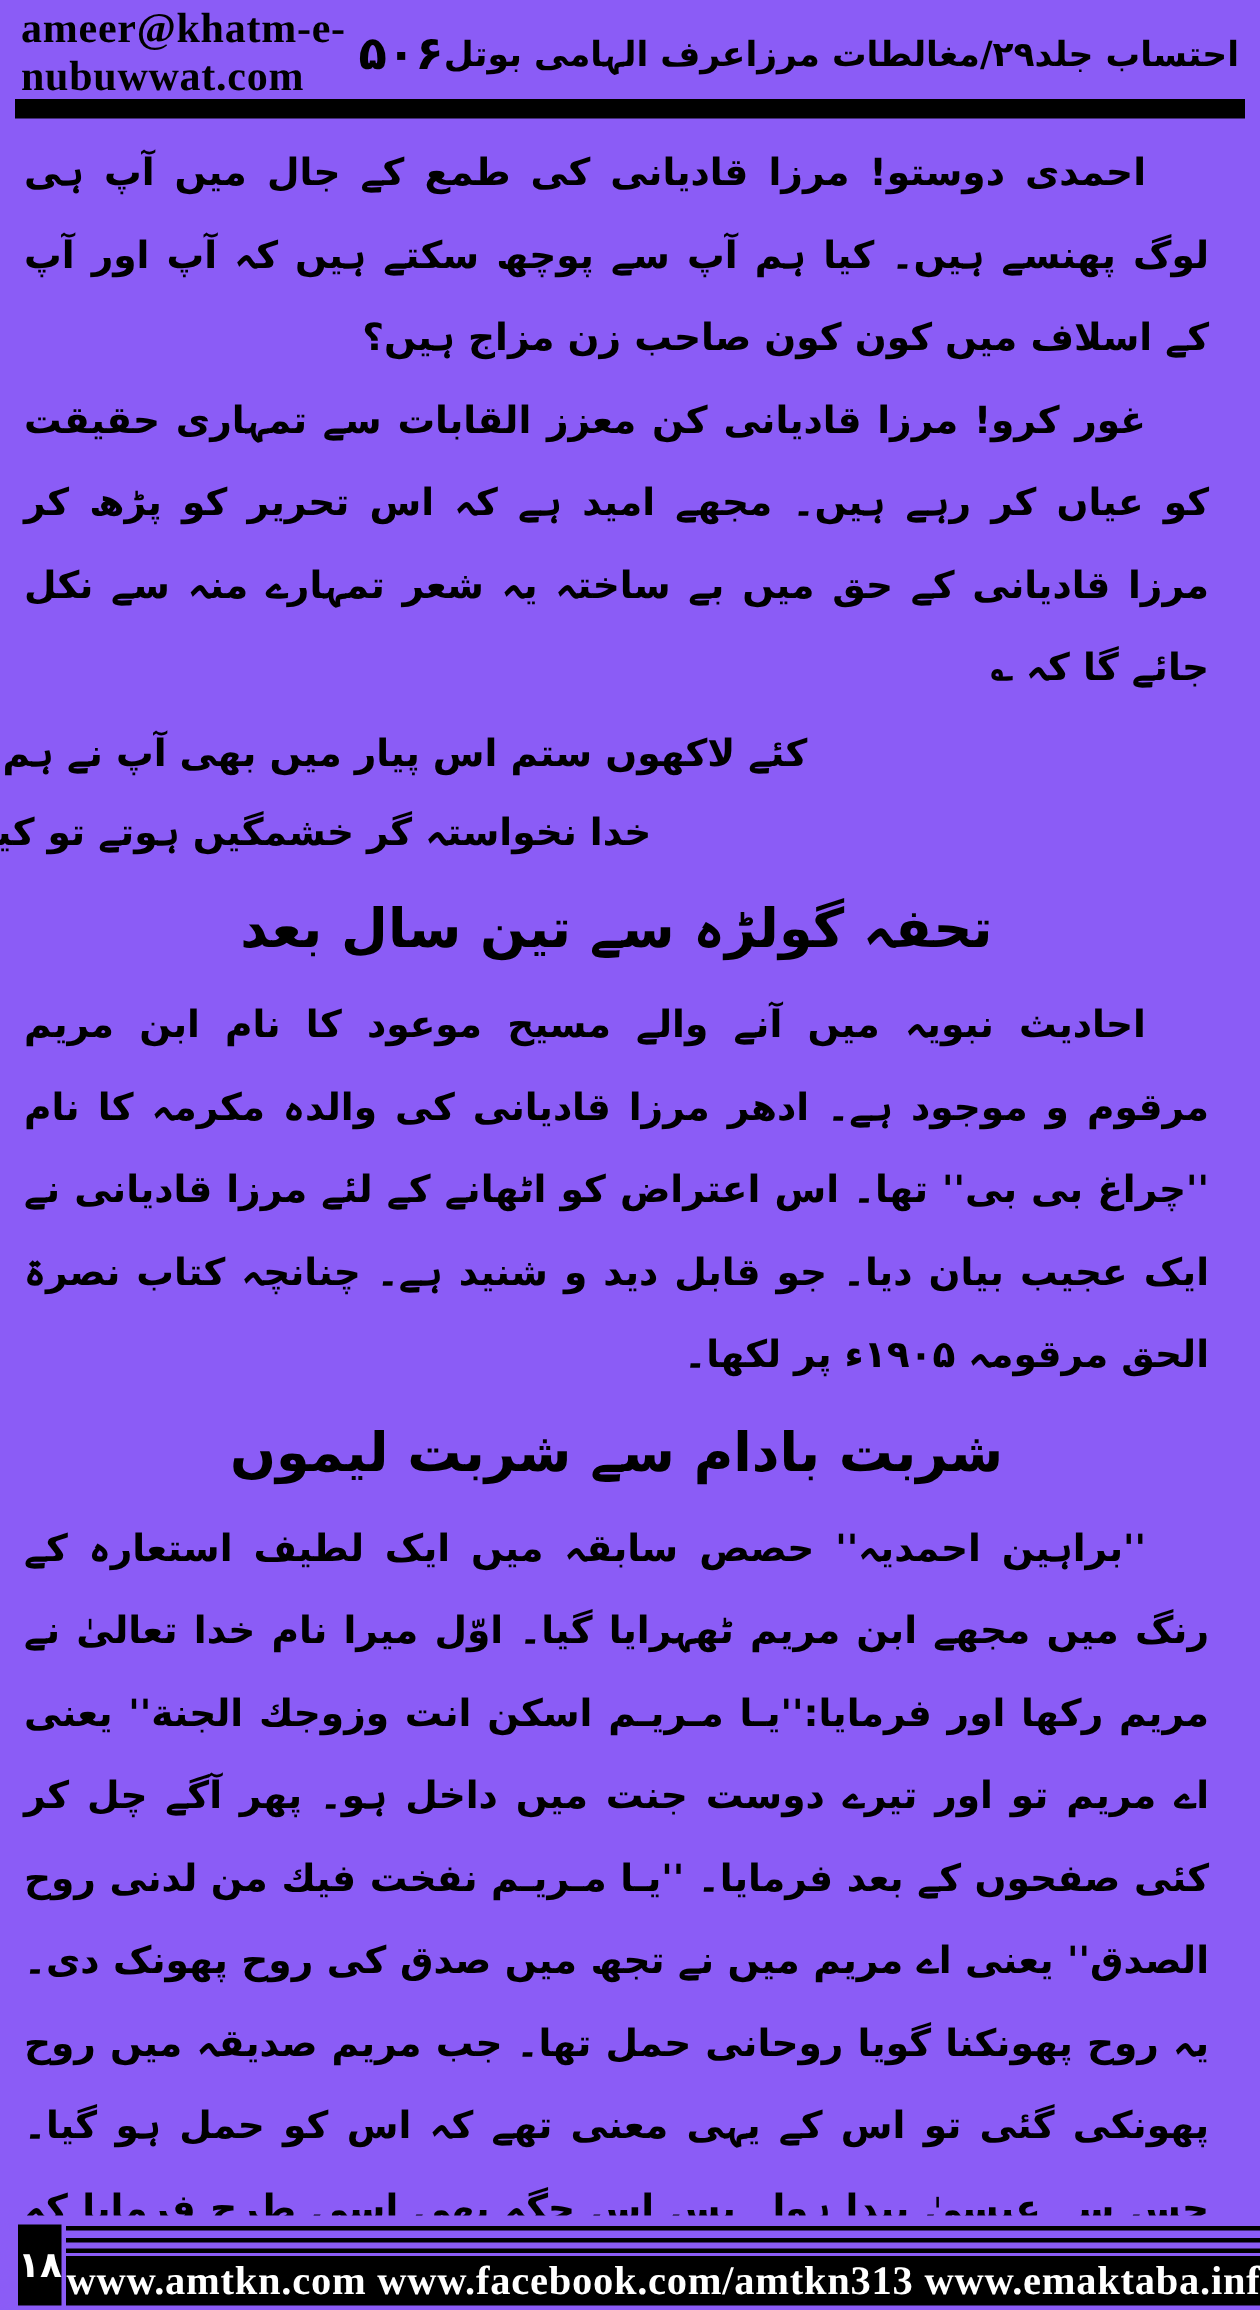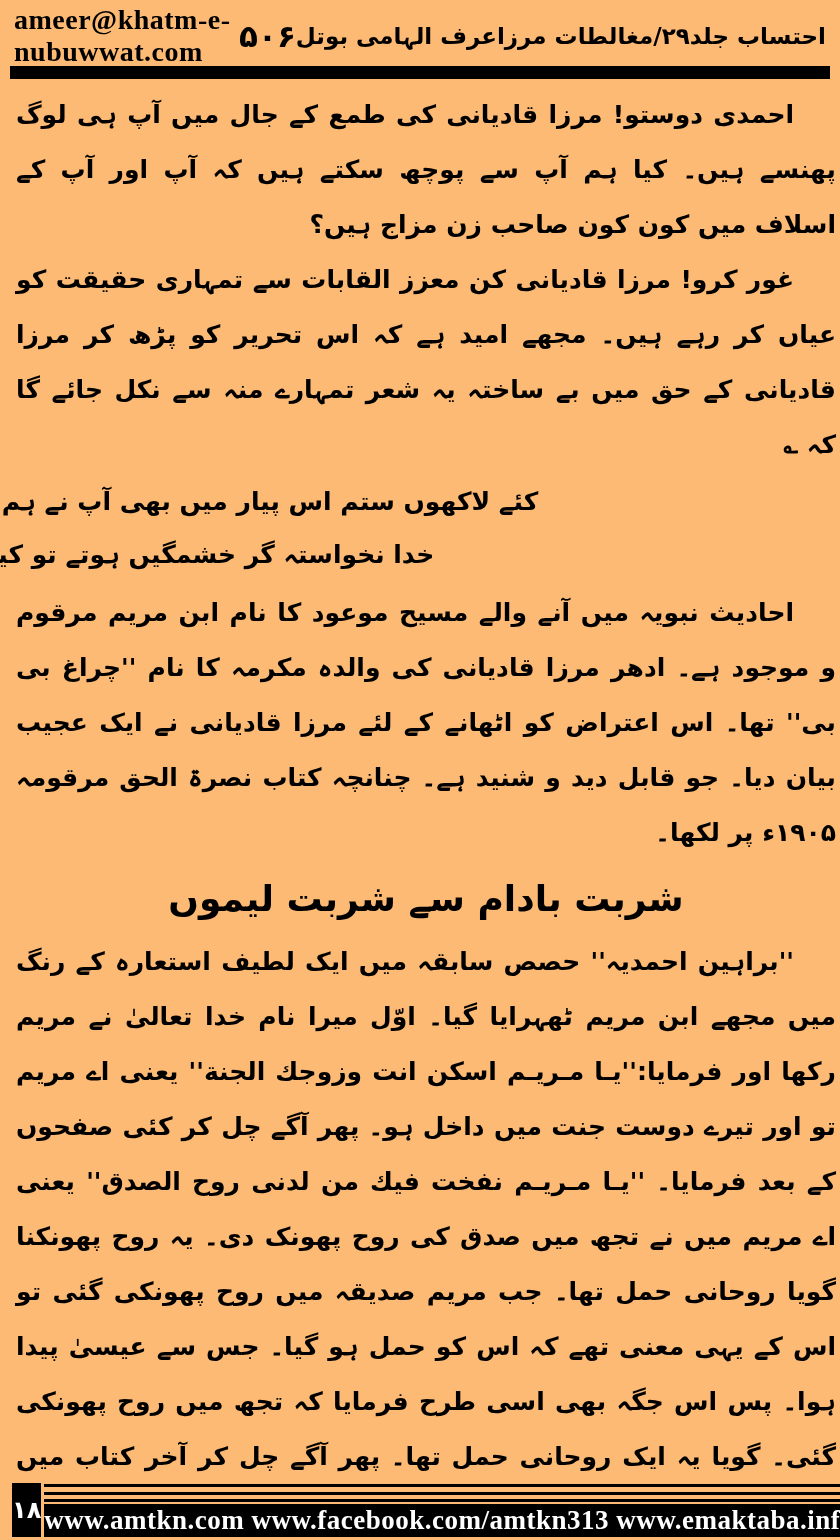--- a/index.html
+++ b/index.html
@@ -1,20 +1,20 @@
 <!DOCTYPE html>
 <html lang="ur"><head>
 <meta charset="utf-8">
 <style>
   html,body { margin:0; padding:0; background:#e8e8e8; }
   .page {
     position:relative;
     width:840px; height:1540px;
     margin:0 auto;
-    background:#fdba74;
+    background:#8b5cf6;
     color:#000;
     overflow:hidden;
   }
 
   
   .header {
     display:flex; align-items:center; justify-content:space-between;
     padding:10px 14px 0 14px;
     height:52px;
   }
@@ -31,21 +31,21 @@
   .hdr-title {
     font-family:"DejaVu Sans", sans-serif;
     font-weight:bold; font-size:23px;
     direction:rtl; white-space:nowrap;text-align:center;
   }
   .bar { height:13px; background:#000; margin:4px 10px 0 10px; }
 
   
   .bodytext {
     direction:rtl;
-    padding:8px 4px 0 16px;
+    padding:8px 34px 0 16px;
     height:1390px; overflow:hidden;
     font-family:"DejaVu Sans", sans-serif;
     font-weight:bold;
     font-size:25px;
     text-align:justify;
   }
   .para { margin:0; line-height:2.2; }
   .indent { text-indent:42px; }
   .couplet { text-align:left; margin:4px 0; }
   .verse { line-height:2.1; }
@@ -97,20 +97,21 @@
   <div class="bodytext">
     <p class="para indent">احمدی دوستو! مرزا قادیانی کی طمع کے جال میں آپ ہی لوگ پھنسے ہیں۔ کیا ہم آپ سے پوچھ سکتے ہیں کہ آپ اور آپ کے اسلاف میں کون کون صاحب زن مزاج ہیں؟</p>
 
     <p class="para indent">غور کرو! مرزا قادیانی کن معزز القابات سے تمہاری حقیقت کو عیاں کر رہے ہیں۔ مجھے امید ہے کہ اس تحریر کو پڑھ کر مرزا قادیانی کے حق میں بے ساختہ یہ شعر تمہارے منہ سے نکل جائے گا کہ ؎</p>
 
     <div class="couplet">
       <div class="verse v1">کئے لاکھوں ستم اس پیار میں بھی آپ نے ہم پر</div>
       <div class="verse v2">خدا نخواستہ گر خشمگیں ہوتے تو کیا کرتے</div>
     </div>
 
+    <h2 class="heading">تحفہ گولڑہ سے تین سال بعد</h2>
 
     <p class="para indent">احادیث نبویہ میں آنے والے مسیح موعود کا نام ابن مریم مرقوم و موجود ہے۔ ادھر مرزا قادیانی کی والدہ مکرمہ کا نام ''چراغ بی بی'' تھا۔ اس اعتراض کو اٹھانے کے لئے مرزا قادیانی نے ایک عجیب بیان دیا۔ جو قابل دید و شنید ہے۔ چنانچہ کتاب نصرۃ الحق مرقومہ ۱۹۰۵ء پر لکھا۔</p>
 
     <h2 class="heading">شربت بادام سے شربت لیموں</h2>
 
     <p class="para indent">''براہین احمدیہ'' حصص سابقہ میں ایک لطیف استعارہ کے رنگ میں مجھے ابن مریم ٹھہرایا گیا۔ اوّل میرا نام خدا تعالیٰ نے مریم رکھا اور فرمایا:''یـا مـریـم اسكن انت وزوجك الجنة'' یعنی اے مریم تو اور تیرے دوست جنت میں داخل ہو۔ پھر آگے چل کر کئی صفحوں کے بعد فرمایا۔ ''یـا مـریـم نفخت فیك من لدنی روح الصدق'' یعنی اے مریم میں نے تجھ میں صدق کی روح پھونک دی۔ یہ روح پھونکنا گویا روحانی حمل تھا۔ جب مریم صدیقہ میں روح پھونکی گئی تو اس کے یہی معنی تھے کہ اس کو حمل ہو گیا۔ جس سے عیسیٰ پیدا ہوا۔ پس اس جگہ بھی اسی طرح فرمایا کہ تجھ میں روح پھونکی گئی۔ گویا یہ ایک روحانی حمل تھا۔ پھر آگے چل کر آخر کتاب میں مجھے عیسیٰ کر کے پکارا گیا۔ کیونکہ بعد نفخ ربانی مریمی حالت عیسیٰ بننے کے لئے مستعد ہوئی۔ جس کو استعارہ کے رنگ میں حمل قرار دیا گیا۔ پھر آخر اس مریمی حالت سے عیسیٰ پیدا ہو گیا۔''</p>
 
   </div>
 
   <div class="footer">

